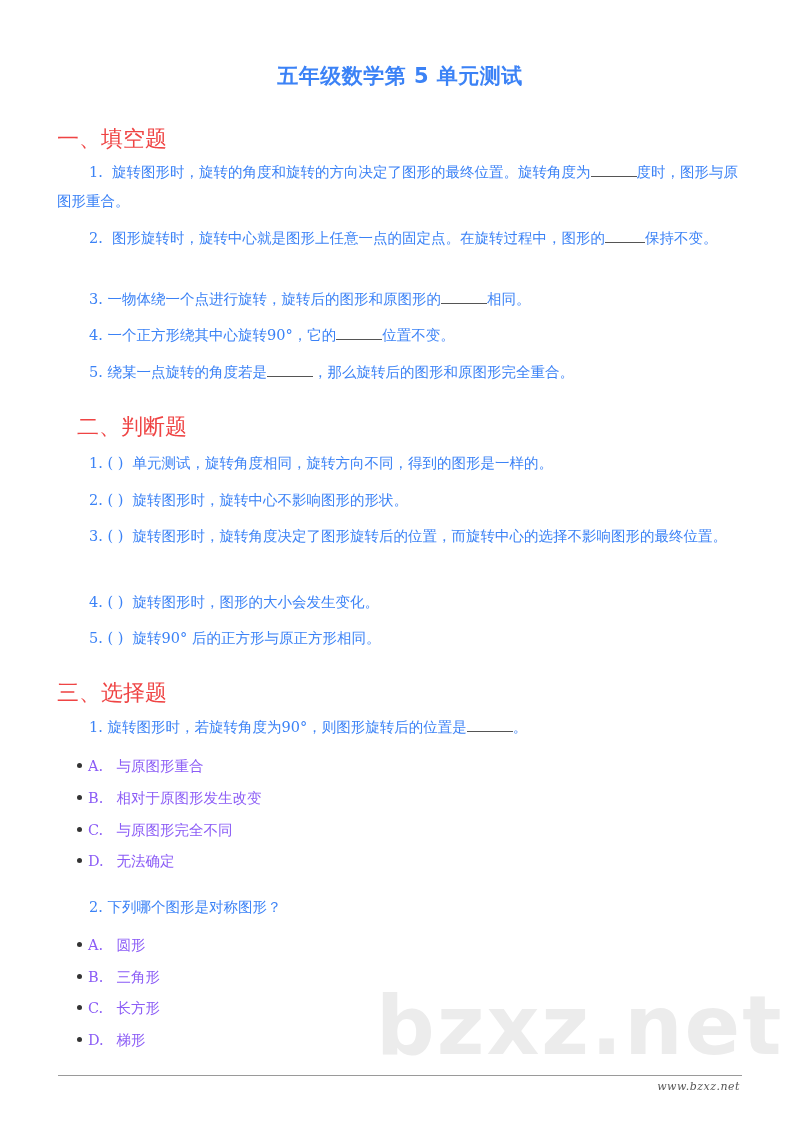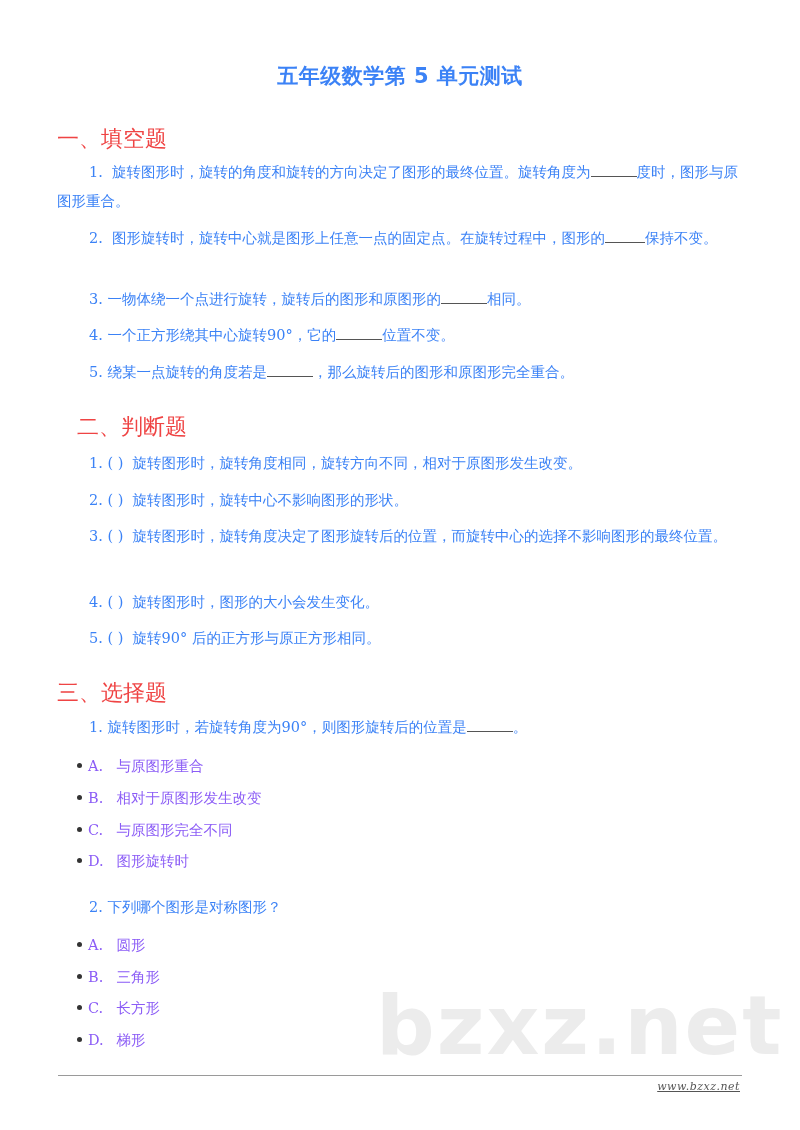--- a/index.html
+++ b/index.html
@@ -15,21 +15,21 @@
           text-indent: 32px; color: #3b82f6; }
   .blank { display: inline-block; border-bottom: 1px solid #555; height: 14px; vertical-align: baseline; }
   .opt { position: absolute; left: 20px; font-size: 14.5px; line-height: 20px; color: #8b5cf6; }
   .bullet { display: inline-block; width: 5px; height: 5px; border-radius: 50%; background: #333;
             margin-right: 6px; vertical-align: middle; position: relative; top: -2px; }
   .opt-letter { display: inline-block; width: 24px; }
   .watermark { position: absolute; left: 376px; top: 985px; font-family: "DejaVu Sans", "Liberation Sans", sans-serif;
                font-weight: bold; font-size: 82px; color: #ececec; letter-spacing: 2px; line-height: 1; }
   .footer-line { position: absolute; left: 58px; top: 1075px; width: 684px; height: 0; border-top: 1.5px solid #9a9a9a; }
   .footer-url { position: absolute; right: 60px; top: 1080px; font-family: "DejaVu Serif", "Liberation Serif", serif;
-                font-style: italic; font-size: 11px; color: #555; letter-spacing: 0.5px; text-decoration: underline; }
+                font-style: italic; font-size: 11px; color: #555; letter-spacing: 0.5px; }
 </style>
 </head>
 <body>
 
 <div class="page">
   <div class="title">五年级数学第 5 单元测试</div>
 
   <div class="section-head" style="top:124px;">一、填空题</div>
 
   <div class="para" style="top:158px;">
@@ -48,21 +48,21 @@
     <span>4.</span>&nbsp;<span>一个正方形绕其中心旋转90°，它的</span><span class="blank" style="width:46px;"></span><span>位置不变。</span>
   </div>
 
   <div class="para" style="top:358px;">
     <span>5.</span>&nbsp;<span>绕某一点旋转的角度若是</span><span class="blank" style="width:46px;"></span><span>，那么旋转后的图形和原图形完全重合。</span>
   </div>
 
   <div class="section-head" style="top:412px;margin-left:20px;">二、判断题</div>
 
   <div class="para" style="top:449px;">
-    <span>1.</span>&nbsp;<span>( )</span>&nbsp;&nbsp;<span>旋转图形时，旋转角度相同，旋转方向不同，相对于原图形发生改变。</span>
+    <span>1.</span>&nbsp;<span>( )</span>&nbsp;&nbsp;<span>单元测试，旋转角度相同，旋转方向不同，得到的图形是一样的。</span>
   </div>
 
   <div class="para" style="top:486px;">
     <span>2.</span>&nbsp;<span>( )</span>&nbsp;&nbsp;<span>旋转图形时，旋转中心不影响图形的形状。</span>
   </div>
 
   <div class="para" style="top:522px;">
     <span>3.</span>&nbsp;<span>( )</span>&nbsp;&nbsp;<span>旋转图形时，旋转角度决定了图形旋转后的位置，而旋转中心的选择不影响图形的最终位置。</span>
   </div>
 
@@ -76,21 +76,21 @@
 
   <div class="section-head" style="top:678px;">三、选择题</div>
 
   <div class="para" style="top:713px;">
     <span>1.</span>&nbsp;<span>旋转图形时，若旋转角度为90°，则图形旋转后的位置是</span><span class="blank" style="width:46px;"></span><span>。</span>
   </div>
 
   <div class="opt" style="top:756px;"><span class="bullet"></span><span class="opt-letter">A.</span>&nbsp;<span>与原图形重合</span></div>
   <div class="opt" style="top:788px;"><span class="bullet"></span><span class="opt-letter">B.</span>&nbsp;<span>相对于原图形发生改变</span></div>
   <div class="opt" style="top:820px;"><span class="bullet"></span><span class="opt-letter">C.</span>&nbsp;<span>与原图形完全不同</span></div>
-  <div class="opt" style="top:851px;"><span class="bullet"></span><span class="opt-letter">D.</span>&nbsp;<span>图形旋转时</span></div>
+  <div class="opt" style="top:851px;"><span class="bullet"></span><span class="opt-letter">D.</span>&nbsp;<span>无法确定</span></div>
 
   <div class="para" style="top:893px;">
     <span>2.</span>&nbsp;<span>下列哪个图形是对称图形？</span>
   </div>
 
   <div class="opt" style="top:935px;"><span class="bullet"></span><span class="opt-letter">A.</span>&nbsp;<span>圆形</span></div>
   <div class="opt" style="top:967px;"><span class="bullet"></span><span class="opt-letter">B.</span>&nbsp;<span>三角形</span></div>
   <div class="opt" style="top:998px;"><span class="bullet"></span><span class="opt-letter">C.</span>&nbsp;<span>长方形</span></div>
   <div class="opt" style="top:1030px;"><span class="bullet"></span><span class="opt-letter">D.</span>&nbsp;<span>梯形</span></div>
 </div>

